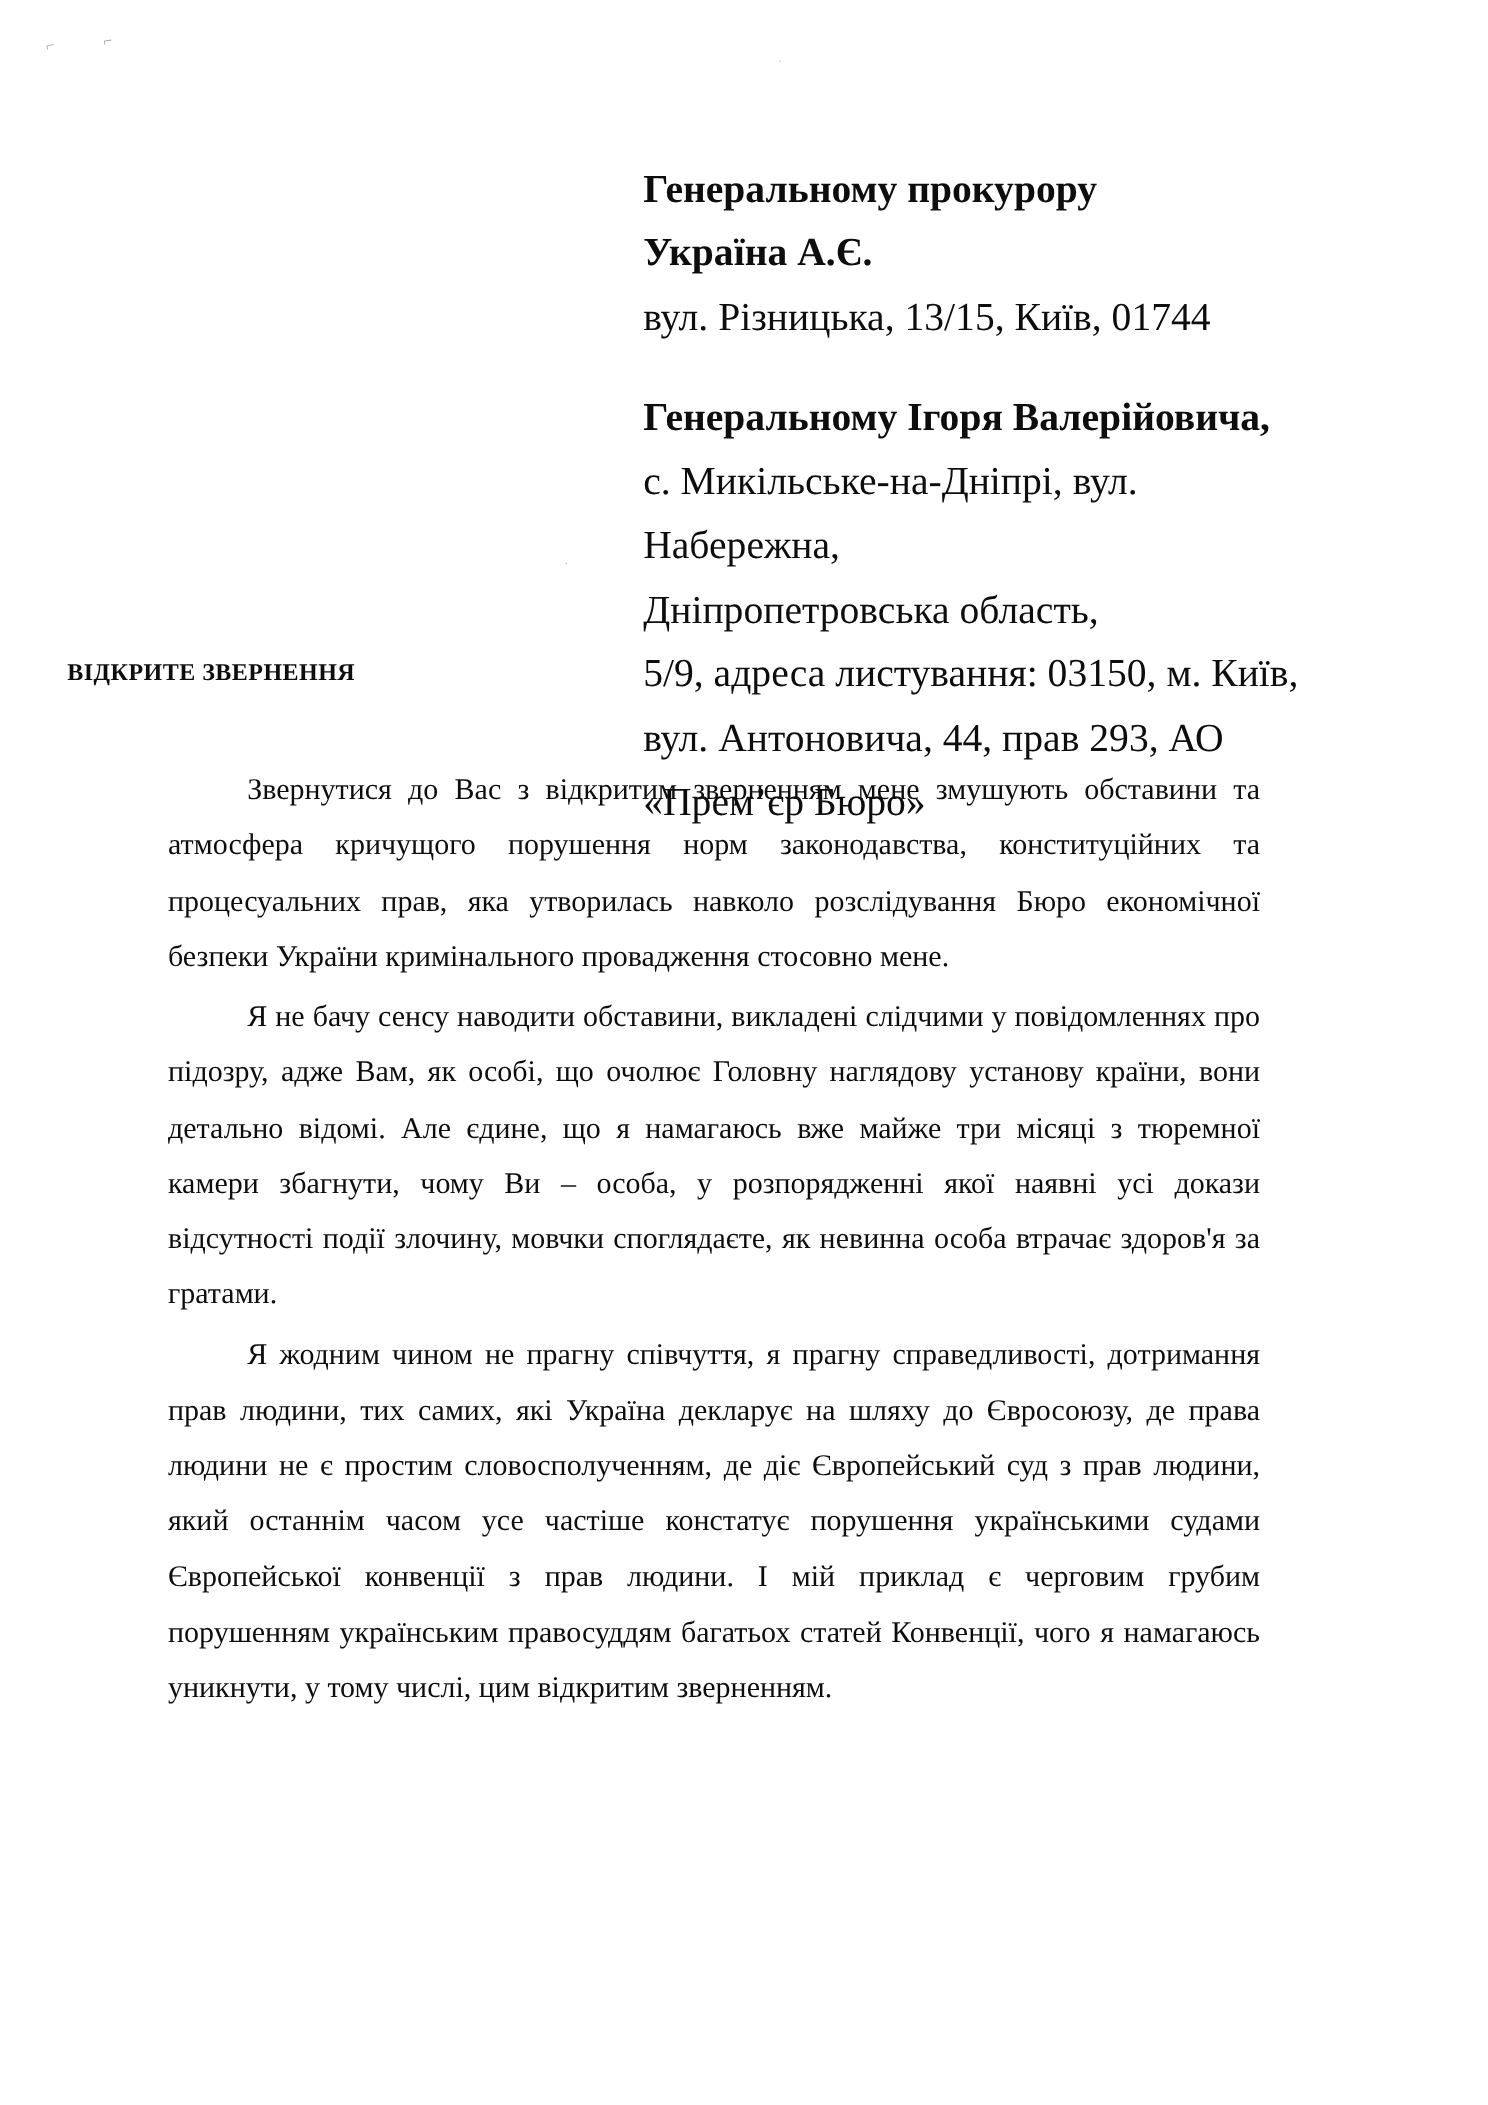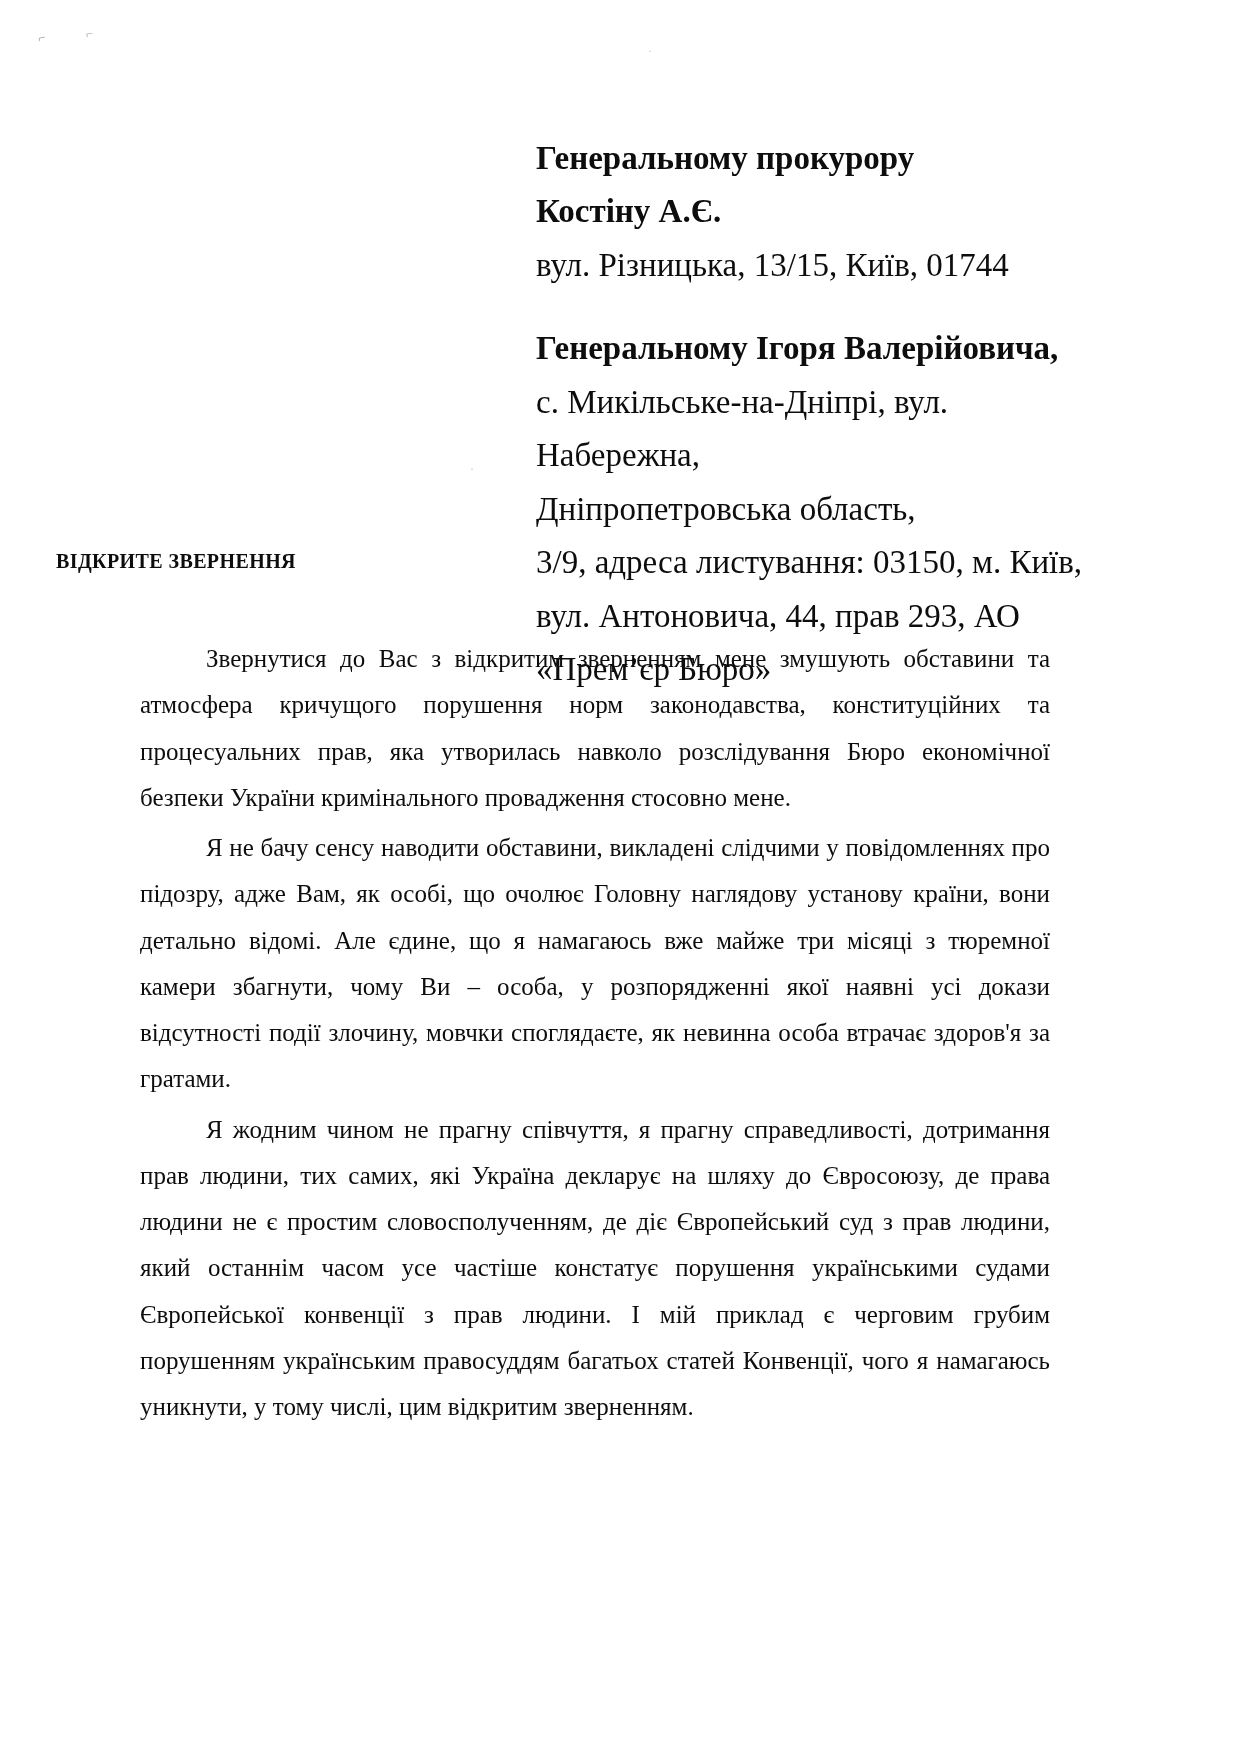--- a/index.html
+++ b/index.html
@@ -79,27 +79,27 @@
 
 <div class="page">
 
   <span class="scan-mark m1">⌐</span>
   <span class="scan-mark m2">⌐</span>
   <span class="scan-mark m4">·</span>
   <span class="scan-mark m3">·</span>
 
   <div class="addressee-block">
     <div class="line bold">Генеральному прокурору</div>
-    <div class="line bold">Костіну А.Є.</div>
+    <div class="line bold">Україна А.Є.</div>
     <div class="line">вул. Різницька, 13/15, Київ, 01744</div>
     <div class="block-gap"></div>
     <div class="line bold">Генеральному Ігоря Валерійовича,</div>
     <div class="line">с. Микільське-на-Дніпрі, вул. Набережна,</div>
     <div class="line">Дніпропетровська область,</div>
-    <div class="line">3/9, адреса листування: 03150, м. Київ,</div>
+    <div class="line">5/9, адреса листування: 03150, м. Київ,</div>
     <div class="line">вул. Антоновича, 44, прав 293, АО</div>
     <div class="line">«Прем’єр Бюро»</div>
   </div>
 
   <div class="doc-title">ВІДКРИТЕ ЗВЕРНЕННЯ</div>
 
   <div class="body-text">
     <p>Звернутися до Вас з відкритим зверненням мене змушують обставини та атмосфера кричущого порушення норм законодавства, конституційних та процесуальних прав, яка утворилась навколо розслідування Бюро економічної безпеки України кримінального провадження стосовно мене.</p>
     <p>Я не бачу сенсу наводити обставини, викладені слідчими у повідомленнях про підозру, адже Вам, як особі, що очолює Головну наглядову установу країни, вони детально відомі. Але єдине, що я намагаюсь вже майже три місяці з тюремної камери збагнути, чому Ви – особа, у розпорядженні якої наявні усі докази відсутності події злочину, мовчки споглядаєте, як невинна особа втрачає здоров'я за гратами.</p>
     <p>Я жодним чином не прагну співчуття, я прагну справедливості, дотримання прав людини, тих самих, які Україна декларує на шляху до Євросоюзу, де права людини не є простим словосполученням, де діє Європейський суд з прав людини, який останнім часом усе частіше констатує порушення українськими судами Європейської конвенції з прав людини. І мій приклад є черговим грубим порушенням українським правосуддям багатьох статей Конвенції, чого я намагаюсь уникнути, у тому числі, цим відкритим зверненням.</p>

